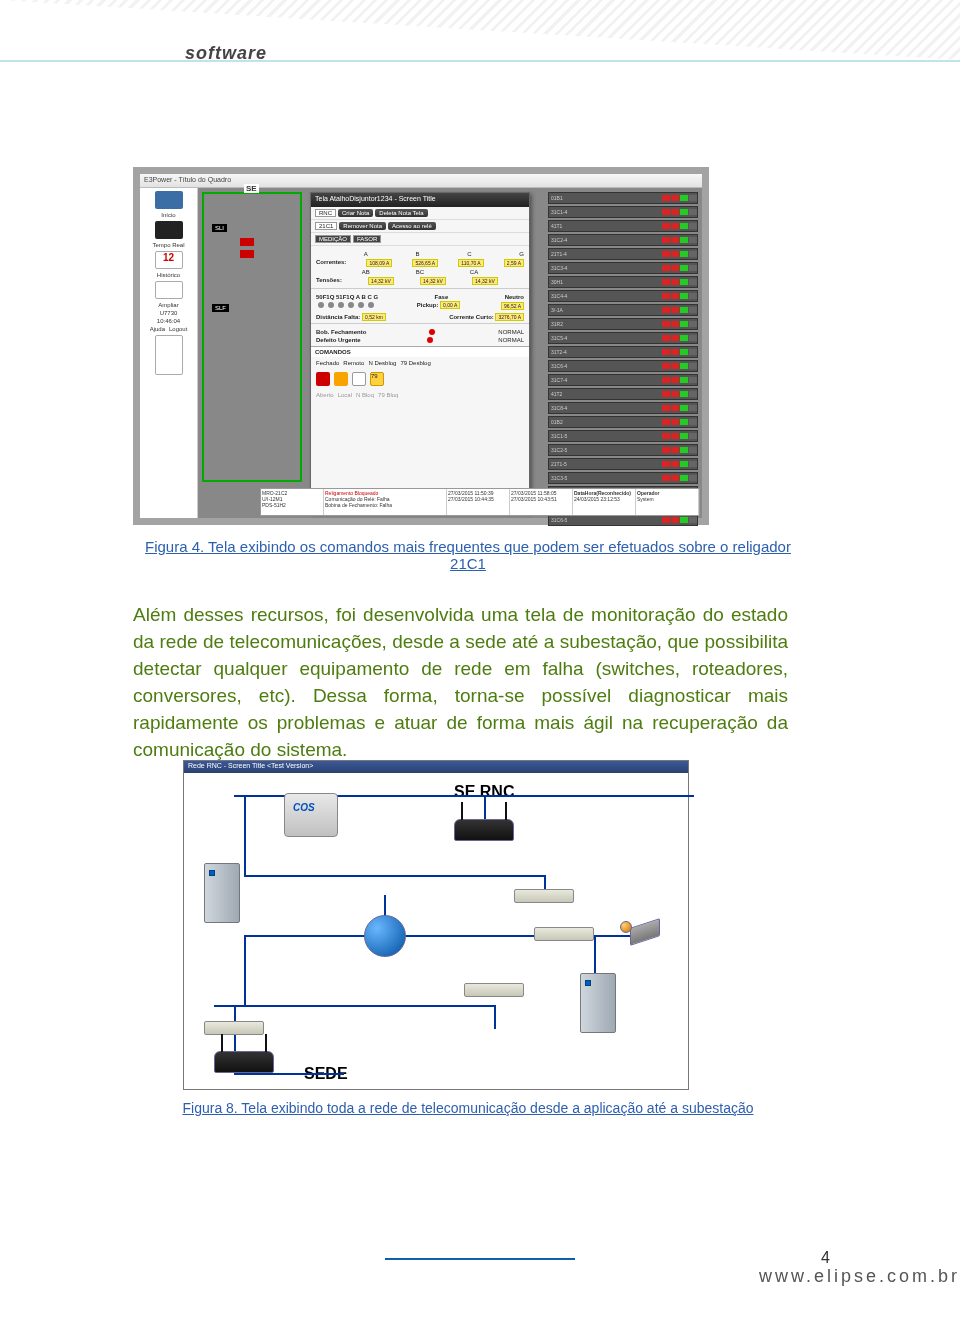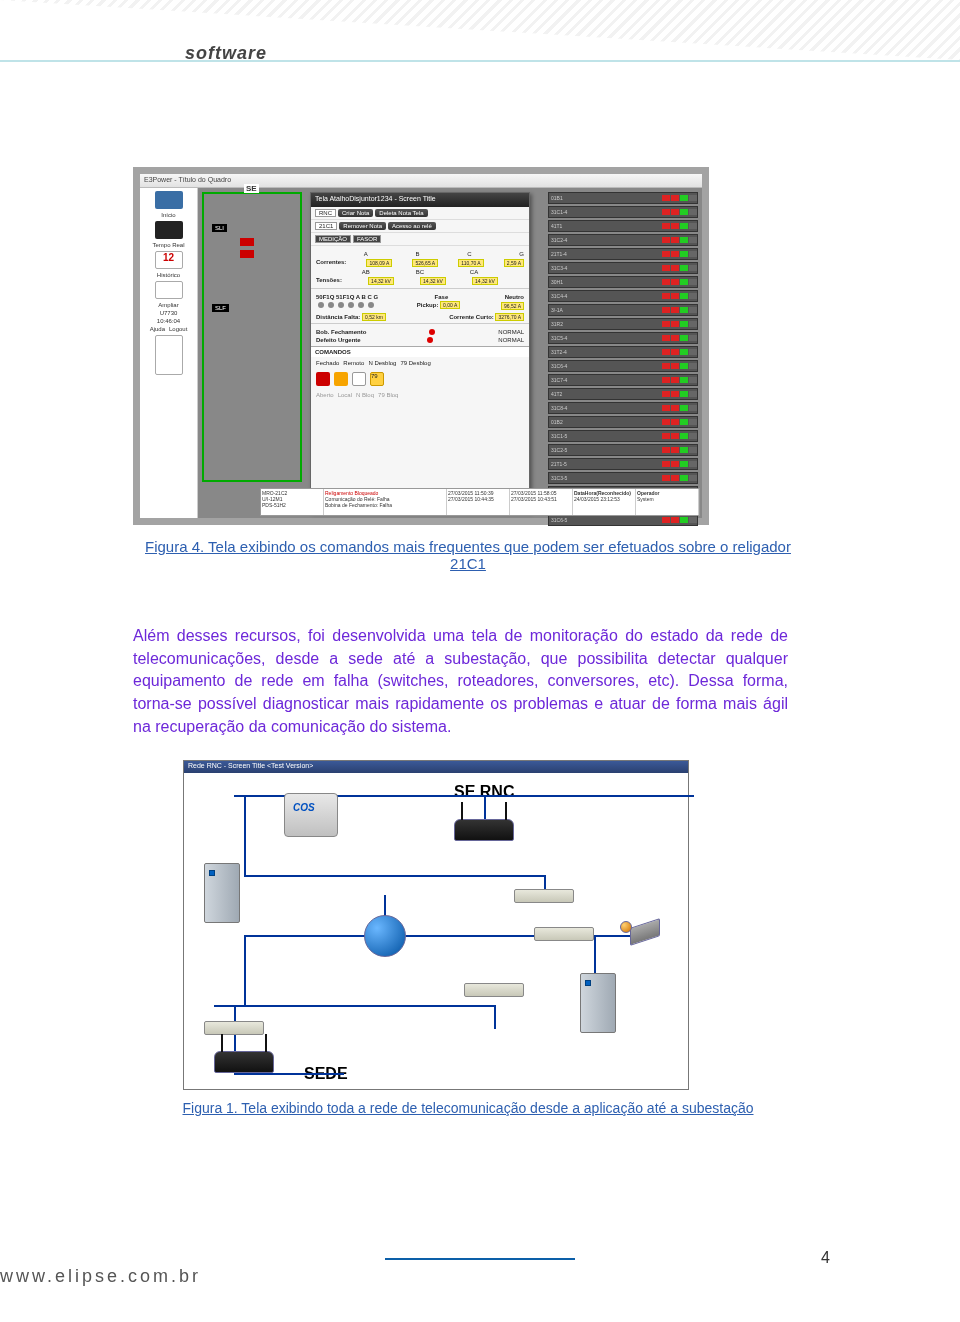--- a/index.html
+++ b/index.html
@@ -92,21 +92,21 @@
   .fig4 .tbl { position:absolute; bottom:2px; left:62px; right:2px; height:28px; background:#fff; border:1px solid #999; font-size:5px; color:#333; display:flex;}
   .fig4 .tbl .col{flex:1;border-right:1px solid #ccc;padding:1px;}
 
   .caption { position:absolute; color:#2d5fb0; font-size:15px; text-align:center; width:670px;text-decoration:underline;}
   .cap4 { top: 538px; left:133px; }
   .cap5 { top: 1100px; left:133px; font-size:14px;}
 
   
   .para {
     position:absolute; top:602px; left:133px; width:655px;
-    font-size:16px; line-height:1.42; color:#6d28d9; text-align:justify;margin-top:23px;
+    font-size:19px; line-height:1.42; color:#4d7c0f; text-align:justify;
   }
 
   
   .fig5 {
     position:absolute; top:760px; left:183px;
     width:506px; height:330px;
     border:1px solid #777; background:#fff;
   }
   .fig5 .winbar { height:12px; background:linear-gradient(#3b5998,#2a4070); color:#fff; font-size:7px; padding:1px 4px;}
   .fig5 .cv { position:relative; width:100%; height:calc(100% - 12px); }
@@ -122,21 +122,21 @@
   .fig5 .switch{width:60px;height:14px;background:linear-gradient(#e8e8dc,#c8c8b8);border:1px solid #888;}
   .fig5 .rack{width:36px;height:60px;background:linear-gradient(90deg,#cfd6dd,#9fa9b3);border:1px solid #777;}
   .fig5 .rack .led{position:absolute;width:6px;height:6px;background:#0060c0;border:1px solid #004080;}
   .fig5 .monitor{width:54px;height:44px;background:linear-gradient(#e8e8e8,#c0c0c0);border:1px solid #888;border-radius:4px;}
   .fig5 .monitor::after{content:"COS";position:absolute;top:8px;left:8px;font-size:10px;font-weight:700;color:#0050c0;font-style:italic;}
   .fig5 .globe{width:42px;height:42px;border-radius:50%;background:radial-gradient(circle at 30% 30%,#6ab7ff,#0050a0);}
   .fig5 .orb{width:12px;height:12px;border-radius:50%;background:radial-gradient(circle at 30% 30%,#ffd070,#d07000);}
 
   
   .footer {
-    position:absolute; bottom:35px; left:0; right:0; text-align:left;
+    position:absolute; bottom:35px; left:0; right:0; text-align:right;
   }
   .footer .bar{width:190px;height:2px;background:#0c5fa8;margin:0 auto 6px;}
   .footer .url{font-size:18px; color:#555; letter-spacing:3px;}
   .page-num { position:absolute; bottom:55px; right:130px; font-size:16px; color:#333;}
 </style>
 </head>
 <body>
 
 <div class="top-stripes"></div>
 <div class="teal-line"></div>
@@ -562,19 +562,19 @@
     <div class="dev orb" style="top:148px;left:436px;"></div>
     <div class="dev switch" style="top:210px;left:280px;"></div>
     <div class="dev switch" style="top:248px;left:20px;"></div>
     <div class="dev router" style="top:278px;left:30px;">
       <div class="ant" style="left:6px;"></div>
         <div class="ant" style="right:6px;"></div>
     </div>
   </div>
 </div>
 
-<div class="caption cap5">Figura 1. Tela exibindo toda a rede de telecomunicação desde a aplicação até a subestação</div>
+<div class="caption cap5">Figura 8. Tela exibindo toda a rede de telecomunicação desde a aplicação até a subestação</div>
 
 <div class="footer">
   <div class="bar"></div>
   <div class="url">www.elipse.com.br</div>
 </div>
 <div class="page-num">4</div>
 
 </body></html>

